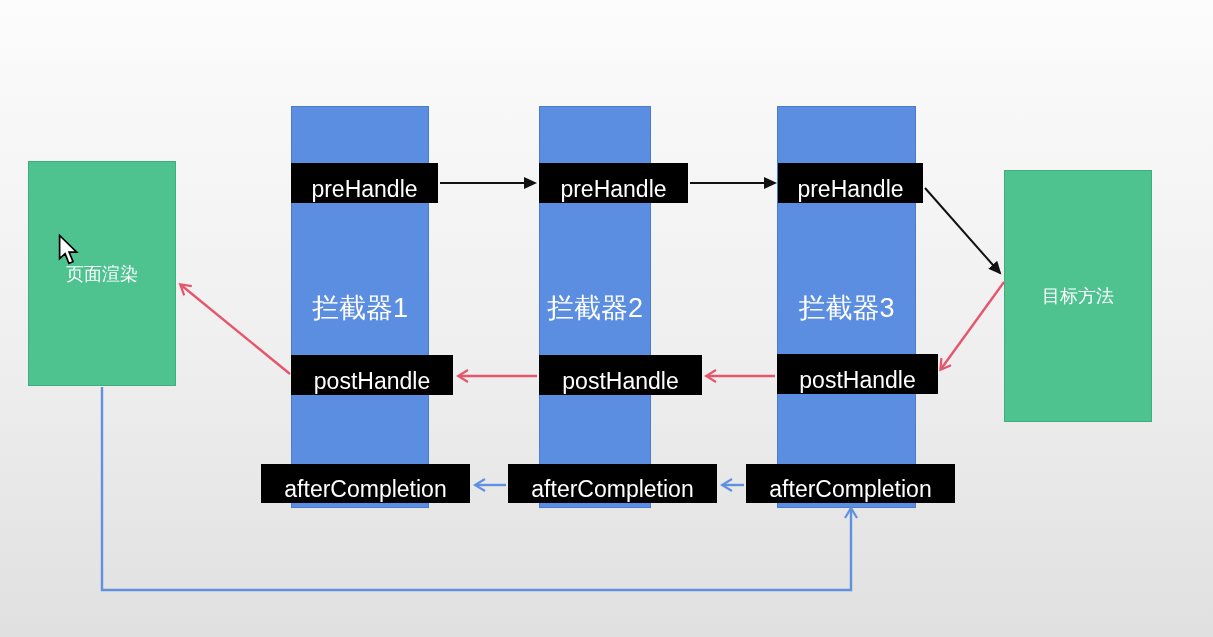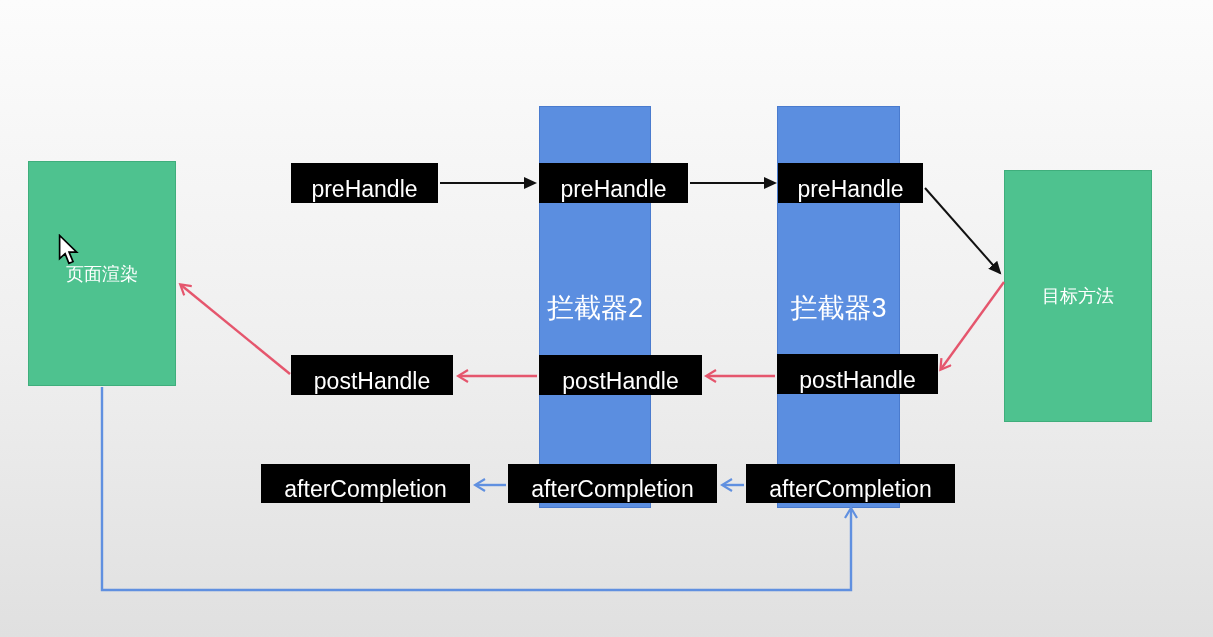--- a/index.html
+++ b/index.html
@@ -18,21 +18,21 @@
   }
   .col {
     position: absolute;
     top: 106px;
     height: 402px;
     background: var(--column-blue);
     border: 1px solid var(--column-border);
   }
   #col-1 { left: 291px; width: 138px; }
   #col-2 { left: 539px; width: 112px; }
-  #col-3 { left: 777px; width: 123px; }
+  #col-3 { left: 777px; width: 139px; }
   .col-label {
     position: absolute;
     top: 186px;
     left: 0;
     width: 100%;
     text-align: center;
     color: var(--text-white);
     font-size: 27px;
     line-height: 30px;
     white-space: nowrap;
@@ -88,20 +88,23 @@
     left: 57px; top: 234px;
     width: 22px; height: 32px;
     z-index: 5;
   }
 </style>
 </head>
 <body>
 
 <div id="canvas">
 
+  <div class="col" id="col-1">
+    <span class="col-label">拦截器1</span>
+  </div>
   <div class="col" id="col-2">
     <span class="col-label">拦截器2</span>
   </div>
   <div class="col" id="col-3">
     <span class="col-label">拦截器3</span>
   </div>
 
   <div class="greenbox" id="page-render">
     <span>页面渲染</span>
   </div>

